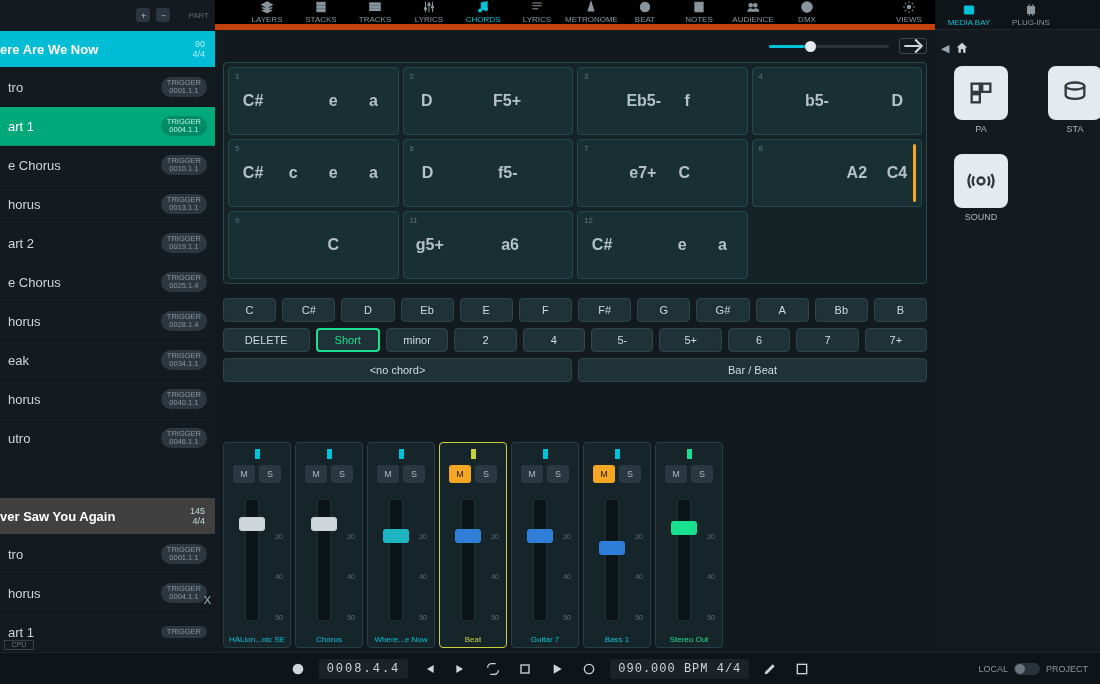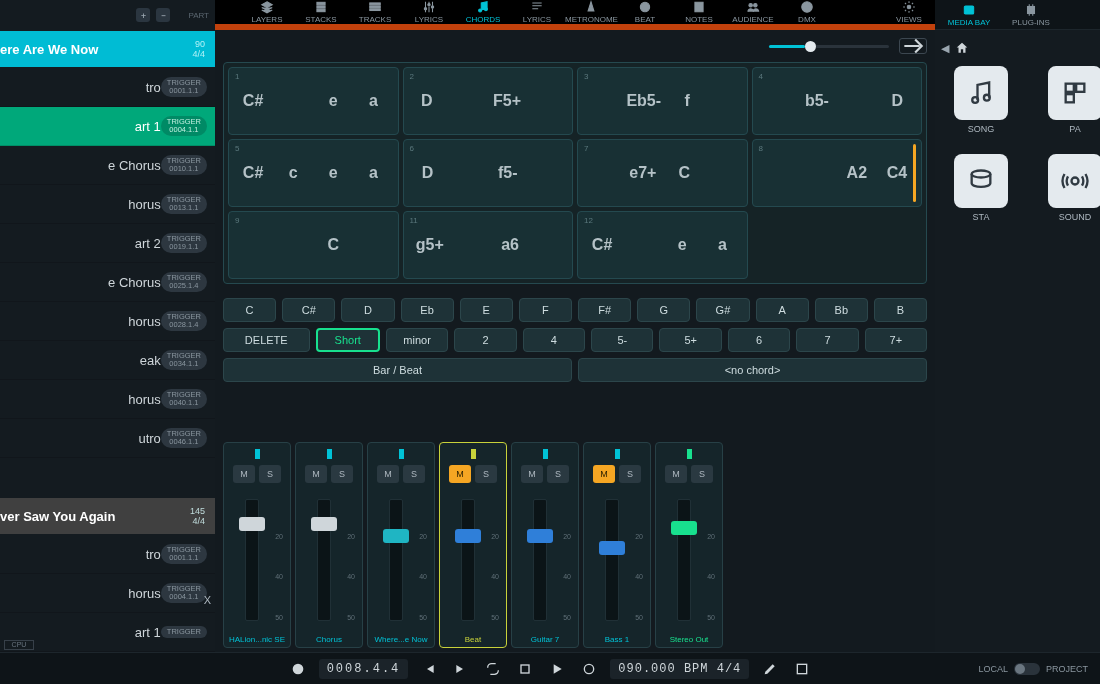--- a/index.html
+++ b/index.html
@@ -102,22 +102,22 @@
   .song-header.alt {
     background: #404040;
     color: #cfd6da;
   }
 
   .part-list { flex: 1; overflow: hidden; }
   .part-row {
     height: 39px;
     display: flex;
     align-items: center;
-    justify-content: flex-end;
-    padding-left: 0;
+    justify-content: space-between;
+    padding-left: 8px;
     padding-right: 8px;
     color: #cfd6da;
     font-size: 13px;
     cursor: pointer;
     border-bottom: 1px solid rgba(0,0,0,.15);
     position: relative;
   }
   .part-row[data-active="true"] { background: #00a87a; color: #fff; }
   .trigger-pill {
     background: #2d3740;
@@ -701,22 +701,22 @@
           <div class="btn">minor</div>
           <div class="btn">2</div>
           <div class="btn">4</div>
           <div class="btn">5-</div>
           <div class="btn">5+</div>
           <div class="btn">6</div>
           <div class="btn">7</div>
           <div class="btn">7+</div>
         </div>
       <div class="btn-half-row">
+        <div class="btn row-wide">&lt;no chord&gt;</div>
         <div class="btn row-wide">Bar / Beat</div>
-        <div class="btn row-wide">&lt;no chord&gt;</div>
       </div>
     </div>
 
     <div class="mixer" id="mixer">
         <div class="strip">
     <div class="tick" style="background:#00c2d6"></div>
     <div class="ms">
       <span class="m ">M</span>
       <span class="s">S</span>
     </div>
@@ -849,30 +849,20 @@
       <span class="home">
         <svg viewBox="0 0 24 24" fill="#cfd6da">
             <path d="M12 3l9 8h-3v9h-4v-6h-4v6H6v-9H3z"></path>
           </svg>
       </span>
     </div>
     <div class="rp-grid" id="rp-grid">
         <div class="rp-tile">
           <div class="box">
             <svg viewBox="0 0 24 24" fill="none" stroke="#303a42" stroke-width="2">
-              <path d="M9 18V5l10-2v13"></path>
-              <circle cx="7" cy="18" r="2.5"></circle>
-              <circle cx="17" cy="16" r="2.5"></circle>
-            </svg>
-          </div>
-    <span class="label">SONG</span>
-        </div>
-        <div class="rp-tile">
-          <div class="box">
-            <svg viewBox="0 0 24 24" fill="none" stroke="#303a42" stroke-width="2">
               <rect x="4" y="4" width="7" height="7"></rect>
               <rect x="13" y="4" width="7" height="7"></rect>
               <rect x="4" y="13" width="7" height="7"></rect>
             </svg>
           </div>
     <span class="label">PA</span>
         </div>
         <div class="rp-tile">
           <div class="box">
             <svg viewBox="0 0 24 24" fill="none" stroke="#303a42" stroke-width="2">

